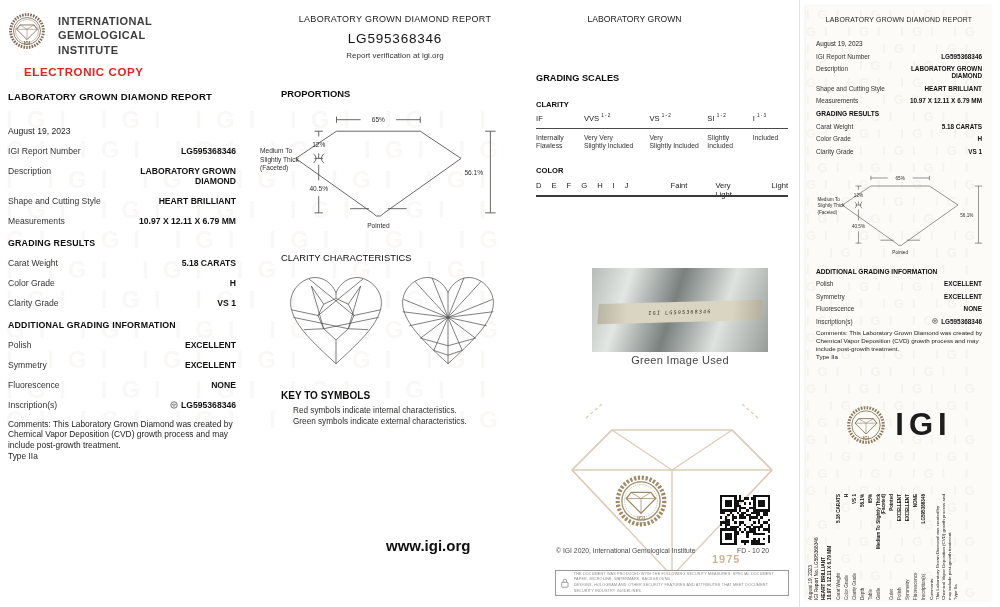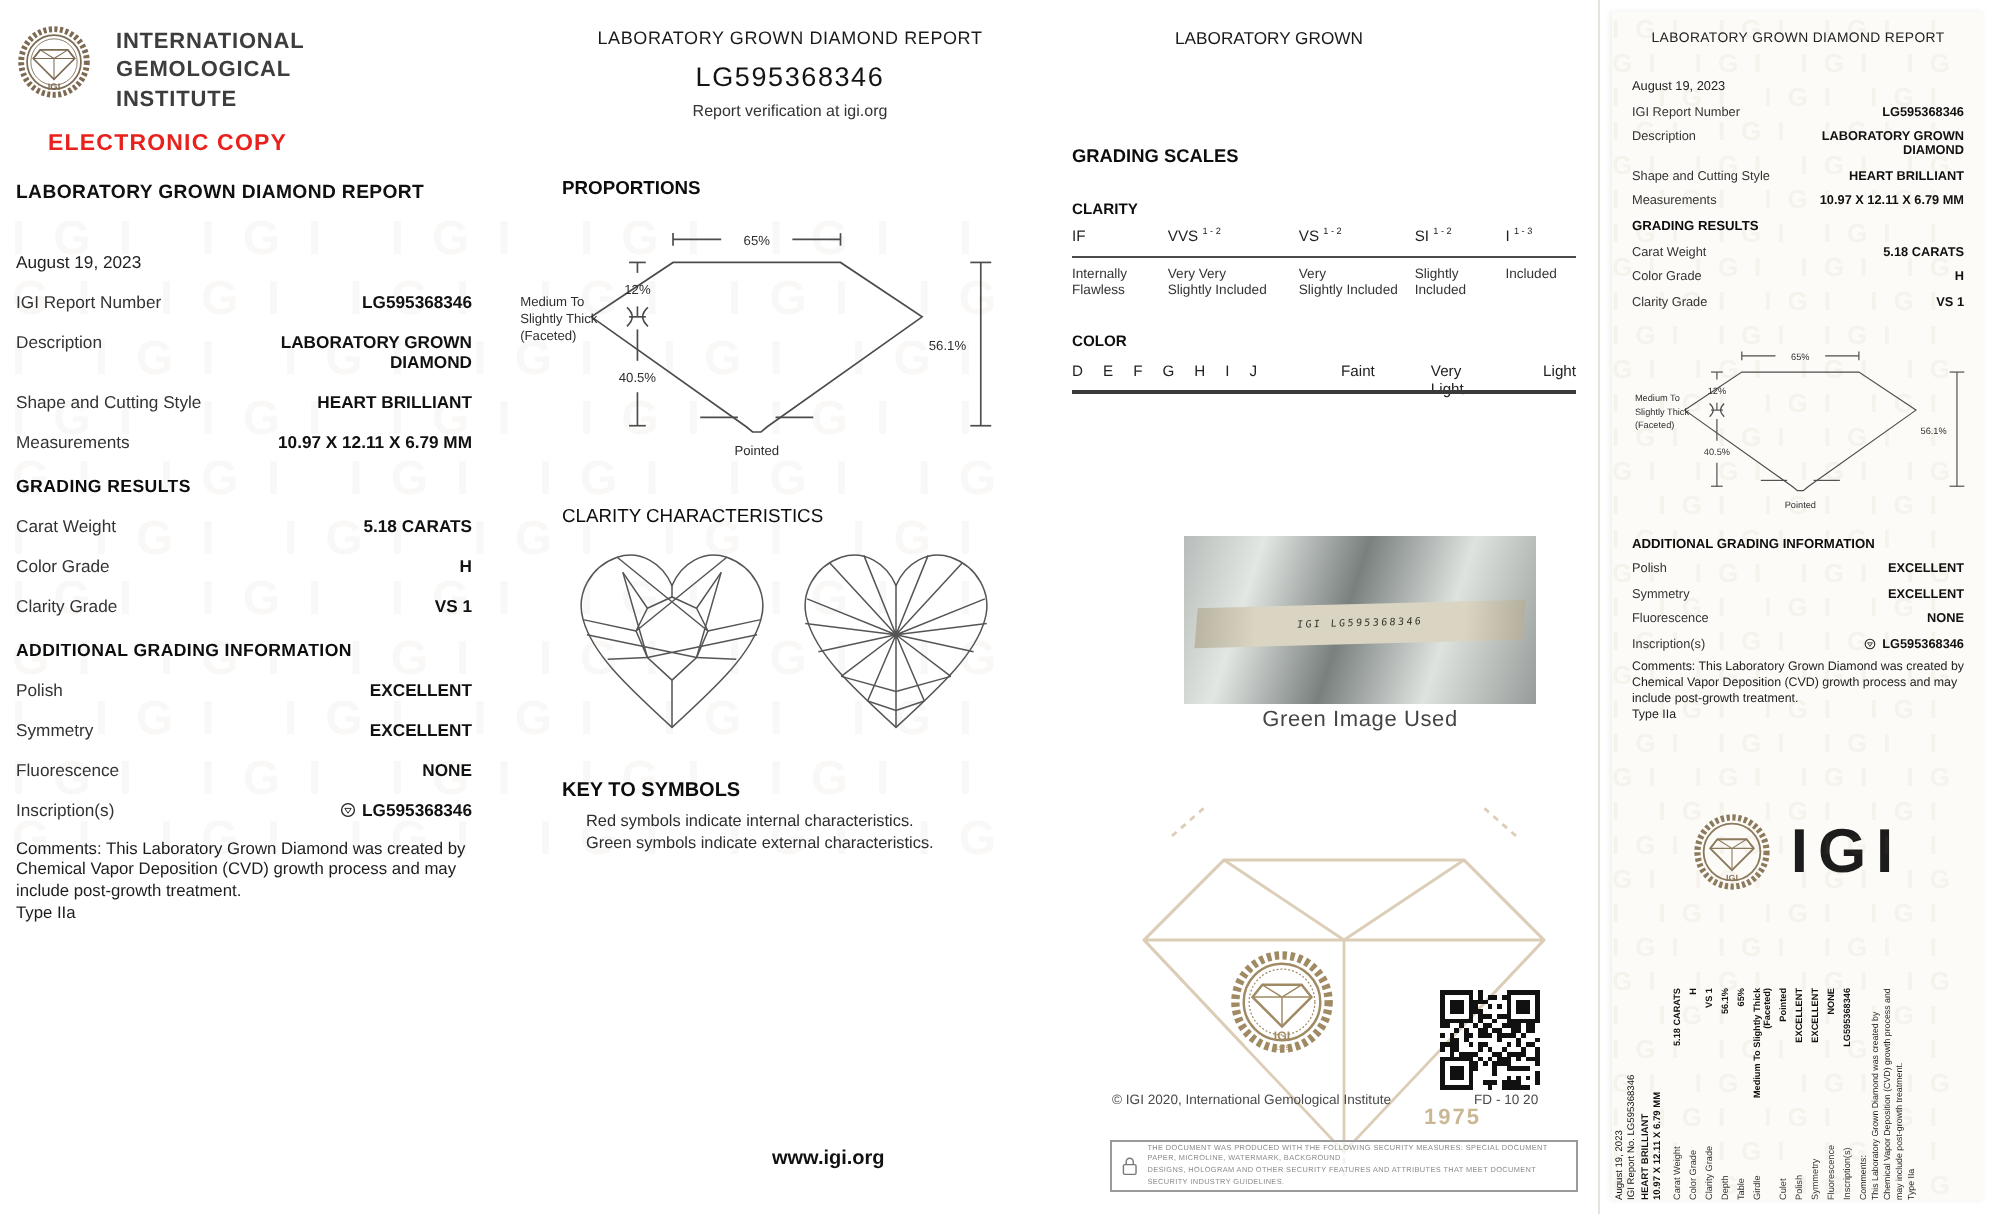--- a/index.html
+++ b/index.html
@@ -68,21 +68,21 @@
   .sample-cap { position:absolute; left:592px; top:354px; width:176px; text-align:center; font-size:11px; color:#454545; letter-spacing:0.3px; z-index:2; }
 
   .seal { z-index:2; }
   .seal-mid { position:absolute; left:614px; top:474px; width:54px; height:54px; }
   .qr { position:absolute; left:720px; top:495px; width:50px; height:50px; z-index:2; }
   .qr svg rect { fill:#111; }
   .copyright { position:absolute; left:556px; top:547px; font-size:6.8px; color:#4a4a4a; z-index:2; }
   .form-code { position:absolute; left:737px; top:547px; font-size:6.8px; color:#4a4a4a; z-index:2; }
   .sec-box { position:absolute; left:555px; top:570px; width:234px; height:26px; border:1px solid #9a9a9a; background:rgba(255,255,255,0.72); display:flex; align-items:center; gap:5px; padding:2px 5px; z-index:3; }
   .sec-text { font-size:3.7px; color:#8a8a8a; line-height:1.5; letter-spacing:0.2px; }
-  .site { position:absolute; left:386px; top:574px; font-weight:bold; font-size:10px; color:#101010; z-index:2; }
+  .site { position:absolute; left:386px; top:537px; font-weight:bold; font-size:15px; color:#101010; z-index:2; }
 
   
   .fold-line { position:absolute; left:799px; top:0; width:1px; height:607px; background:#e7e3dc; z-index:1; }
   .right-card { position:absolute; left:806px; top:6px; width:186px; height:594px; background:#fdfbf8; box-shadow:-1px 0 3px rgba(0,0,0,0.07); z-index:2; padding:10px 10px 0; }
   .rc-head { text-align:center; font-size:6.9px; color:#222; letter-spacing:0.2px; }
   .rc-date { margin-top:17px; font-size:6.4px; color:#222; }
   .rrow { display:flex; justify-content:space-between; align-items:flex-start; margin-top:5.5px; font-size:6.4px; }
   .rrow .lbl { color:#333; }
   .rrow .val { font-weight:bold; color:#111; text-align:right; max-width:60%; }
   .rsec { margin-top:6px; font-weight:bold; font-size:6.6px; color:#0d0d0d; }

